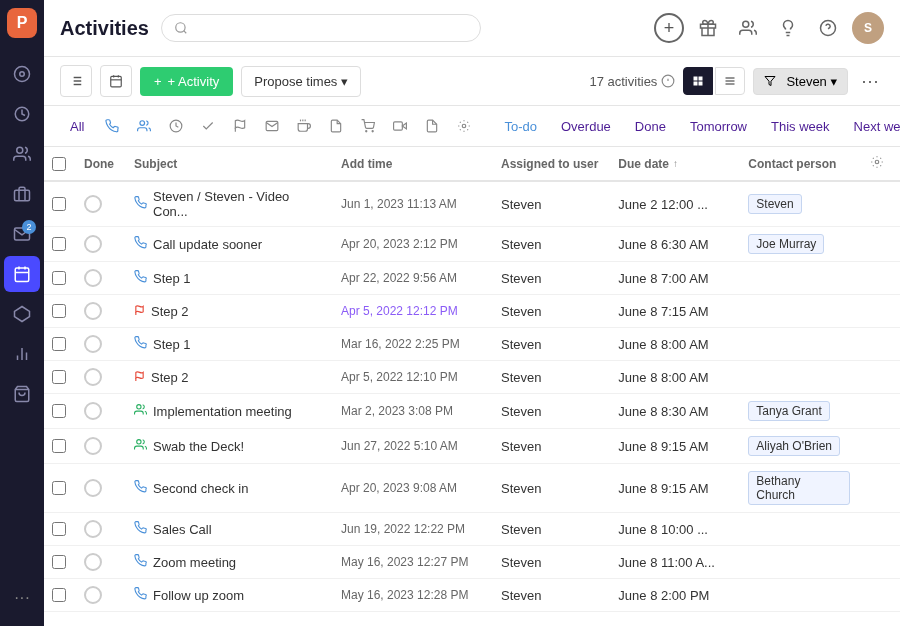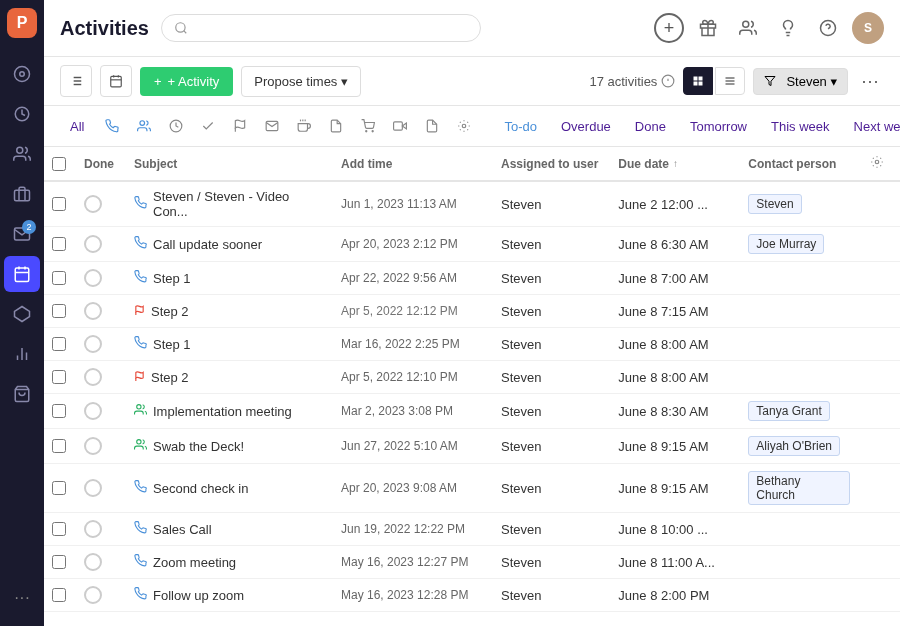--- a/index.html
+++ b/index.html
@@ -679,21 +679,21 @@
     </td>
     <td>
       <div class="activity-type-icon">
         <span><svg width="11" height="11" viewBox="0 0 24 24" fill="none" stroke="#e74c3c" stroke-width="2.5">
                     <path d="M4 15s1-1 4-1 5 2 8 2 4-1 4-1V3s-1 1-4 1-5-2-8-2-4 1-4 1z"></path>
                     <line x1="4" y1="22" x2="4" y2="15"></line>
                   </svg></span>
         <span style="color:#333;font-size:13px;">Step 2</span>
       </div>
     </td>
-    <td style="color:#737373;font-size:12px;">Apr 5, 2022 12:12 PM</td>
+    <td style="color:#8b5cf6;font-size:12px;">Apr 5, 2022 12:12 PM</td>
     <td style="color:#333;">Steven</td>
     <td style="color:#333;">June 8 7:15 AM</td>
     <td></td>
     <td></td>
   </tr>
           <tr>
     <td>
       <div class="checkbox-cell">
                 <input type="checkbox" style="">
               </div>

